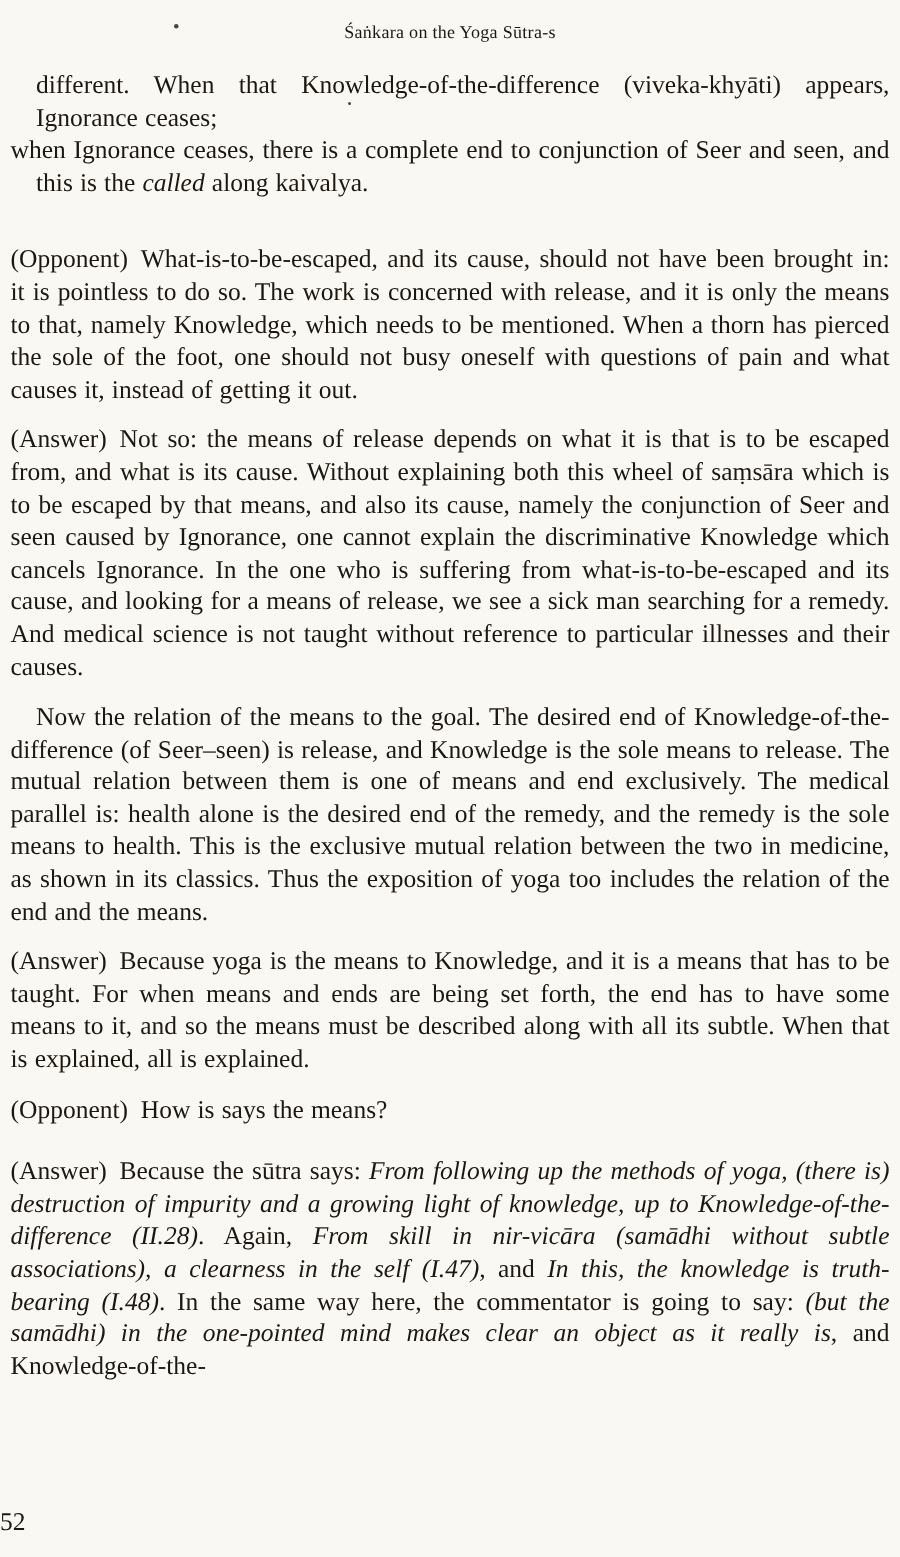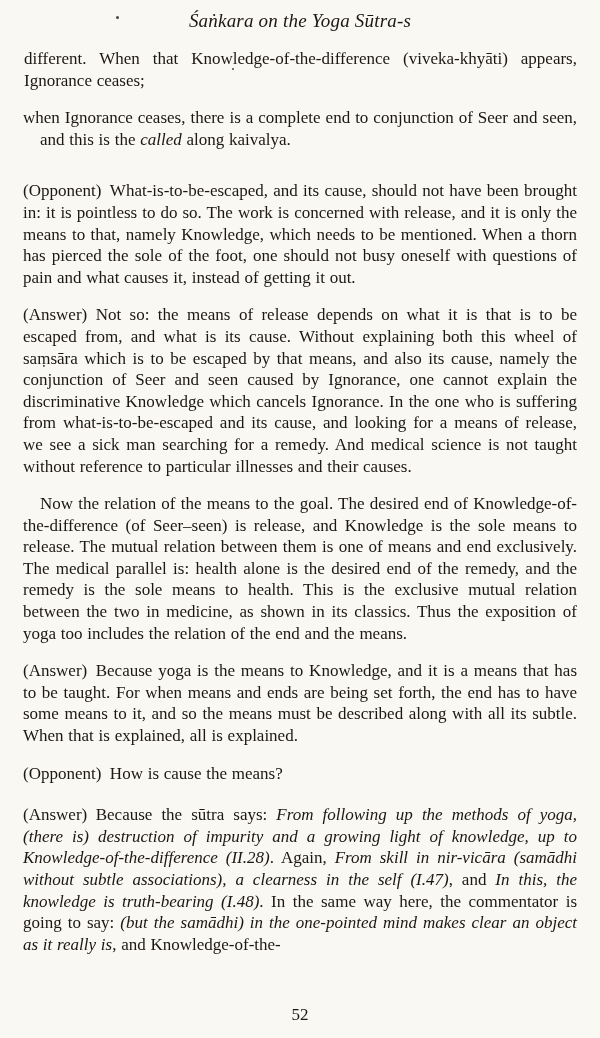--- a/index.html
+++ b/index.html
@@ -14,46 +14,44 @@
     margin: 0 auto;
     background: #faf8f2;
     box-sizing: border-box;
     padding: 10px 7px 0 7px;
     font-family: "Liberation Serif", "DejaVu Serif", serif;
     color: #1b1711;
     overflow: hidden;
   }
   .running-header {
     text-align: center;
-    font-style: italic;
-    font-size: 19px;
+    font-size: 12px;
     line-height: 22px;
     margin: 0 0 14px 0;
     letter-spacing: 0.2px;
   }
   .para {
     font-size: 17px;
     line-height: 21.6px;
     text-align: justify;
-    margin: 16px;
+    margin: 0;
     word-spacing: 0.5px;
   }
   .para em { font-style: italic; }
   .quote-indent { margin-left: 17px; }
   .hanging { padding-left: 17px; text-indent: -17px; }
   .indent { text-indent: 17px; }
   .gap-top { margin-top: 12px; }
   .gap-top-large { margin-top: 30px; }
   .gap-top-xl { margin-top: 20px; }
   .page-number {
     position: absolute;
     left: 0;
     right: 0;
     bottom: 13px;
-    text-align: center;
     font-size: 17px;
     line-height: 20px;
   }
   .artifact {
     position: absolute;
     background: #4a443a;
     border-radius: 50%;
   }
 </style>
 </head>
@@ -65,18 +63,18 @@
 
   <div class="running-header">Śaṅkara on the Yoga Sūtra-s</div>
 
   <div class="body-text">
       <p class="para quote-indent"><span>different. When that Knowledge-of-the-difference (viveka-khyāti) appears, Ignorance ceases;</span></p>
       <p class="para hanging"><span>when Ignorance ceases, there is a complete end to conjunction of Seer and seen, and this is the </span><em>called</em><span> along kaivalya.</span></p>
       <p class="para gap-top-large"><span>(Opponent) What-is-to-be-escaped, and its cause, should not have been brought in: it is pointless to do so. The work is concerned with release, and it is only the means to that, namely Knowledge, which needs to be mentioned. When a thorn has pierced the sole of the foot, one should not busy oneself with questions of pain and what causes it, instead of getting it out.</span></p>
       <p class="para gap-top"><span>(Answer) Not so: the means of release depends on what it is that is to be escaped from, and what is its cause. Without explaining both this wheel of saṃsāra which is to be escaped by that means, and also its cause, namely the conjunction of Seer and seen caused by Ignorance, one cannot explain the discriminative Knowledge which cancels Ignorance. In the one who is suffering from what-is-to-be-escaped and its cause, and looking for a means of release, we see a sick man searching for a remedy. And medical science is not taught without reference to particular illnesses and their causes.</span></p>
       <p class="para indent gap-top"><span>Now the relation of the means to the goal. The desired end of Knowledge-of-the-difference (of Seer–seen) is release, and Knowledge is the sole means to release. The mutual relation between them is one of means and end exclusively. The medical parallel is: health alone is the desired end of the remedy, and the remedy is the sole means to health. This is the exclusive mutual relation between the two in medicine, as shown in its classics. Thus the exposition of yoga too includes the relation of the end and the means.</span></p>
       <p class="para gap-top"><span>(Answer) Because yoga is the means to Knowledge, and it is a means that has to be taught. For when means and ends are being set forth, the end has to have some means to it, and so the means must be described along with all its subtle. When that is explained, all is explained.</span></p>
-      <p class="para gap-top"><span>(Opponent) How is cause the means?</span></p>
+      <p class="para gap-top"><span>(Opponent) How is says the means?</span></p>
       <p class="para gap-top-xl"><span>(Answer) Because the sūtra says: </span><em>From following up the methods of yoga, (there is) destruction of impurity and a growing light of knowledge, up to Knowledge-of-the-difference (II.28)</em><span>. Again, </span><em>From skill in nir-vicāra (samādhi without subtle associations), a clearness in the self (I.47)</em><span>, and </span><em>In this, the knowledge is truth-bearing (I.48)</em><span>. In the same way here, the commentator is going to say: </span><em>(but the samādhi) in the one-pointed mind makes clear an object as it really is</em><span>, and Knowledge-of-the-</span></p>
     </div>
 
   <div class="page-number">52</div>
 </div>
 
 </body></html>

